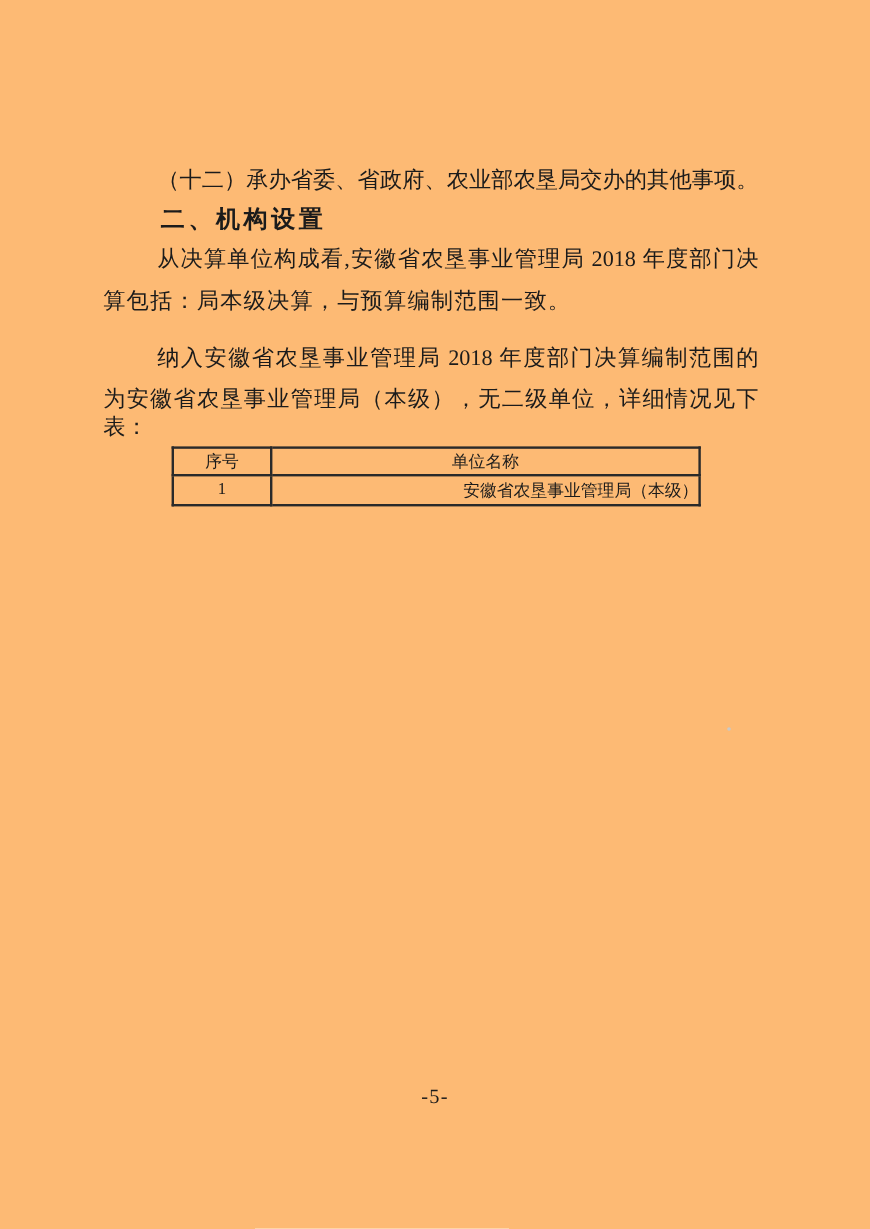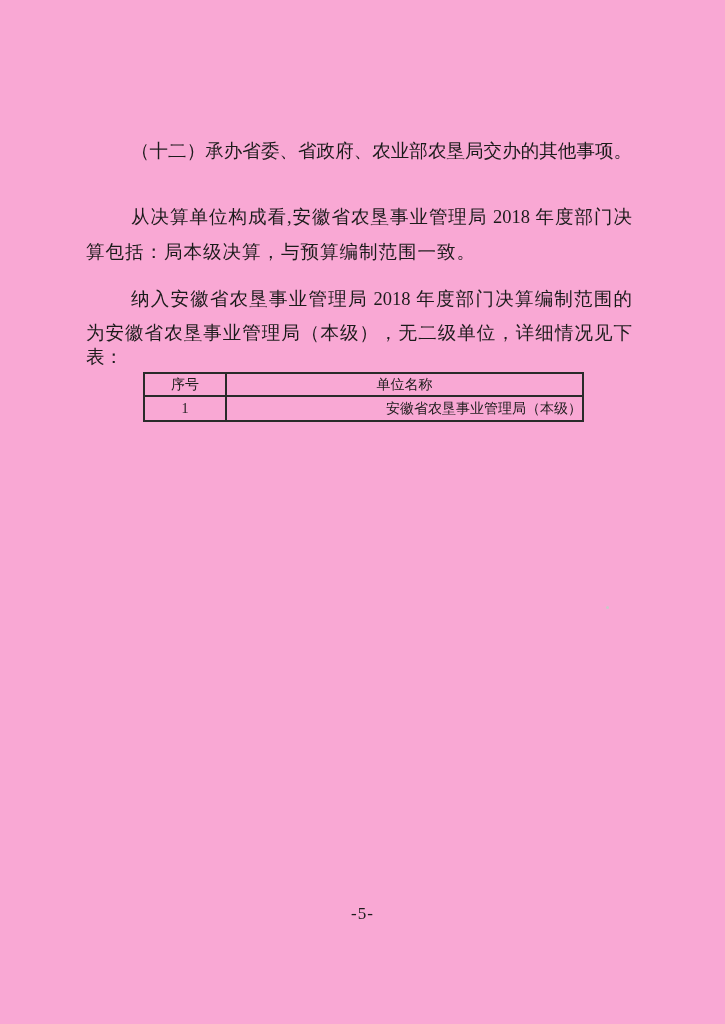--- a/index.html
+++ b/index.html
@@ -4,21 +4,21 @@
 <style>
   html, body {
     margin: 0;
     padding: 0;
     background: #ffffff;
   }
   .page {
     position: relative;
     width: 725px;
     height: 1024px;
-    background: #f9a8d4;
+    background: #fdba74;
     overflow: hidden;
     font-family: "Liberation Serif", "DejaVu Serif", serif;
     color: #1b1b1b;
   }
   .t-line {
     position: absolute;
     left: 86px;
     width: 546px;
     height: 27px;
     line-height: 27px;
@@ -99,20 +99,21 @@
     background: #c9c9c9;
   }
 </style>
 </head>
 <body>
 
 <div class="page">
 
   <div class="t-line indent justify" style="top:138px">（十二）承办省委、省政府、农业部农垦局交办的其他事项。</div>
 
+  <div class="t-line heading" style="top:169px">二、机构设置</div>
 
   <div class="t-line indent justify" style="top:204px">从决算单位构成看,安徽省农垦事业管理局 2018 年度部门决</div>
 
   <div class="t-line spaced" style="top:239px">算包括：局本级决算，与预算编制范围一致。</div>
 
   <div class="t-line indent justify" style="top:286px">纳入安徽省农垦事业管理局 2018 年度部门决算编制范围的</div>
 
   <div class="t-line justify" style="top:320px">为安徽省农垦事业管理局（本级），无二级单位，详细情况见下</div>
 
   <div class="t-line" style="top:344px">表：</div>

